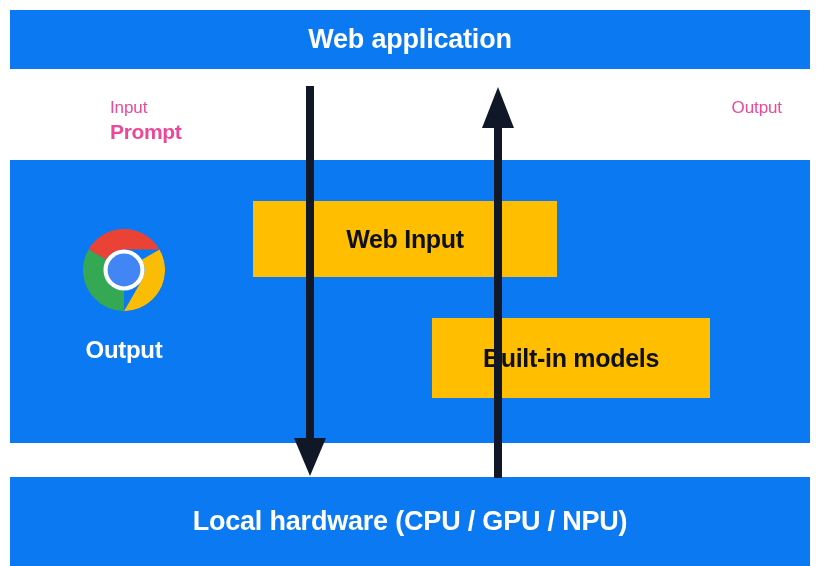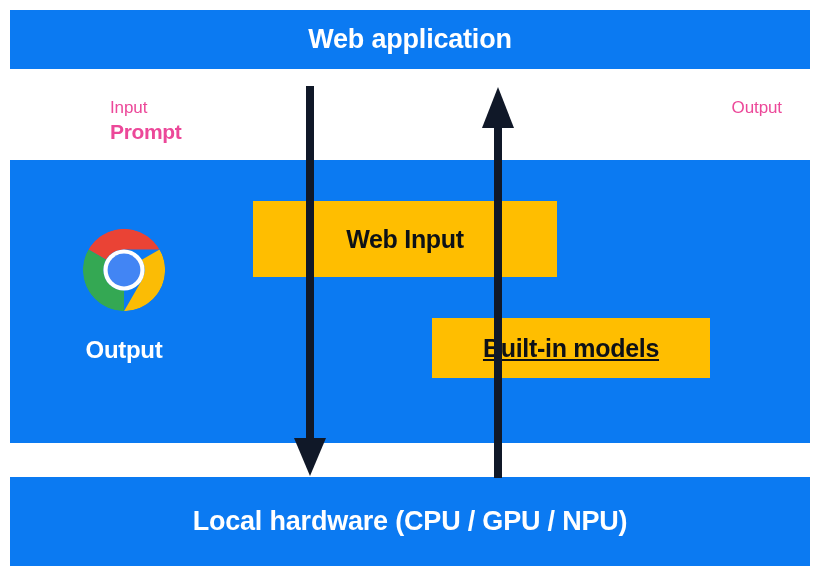--- a/index.html
+++ b/index.html
@@ -135,23 +135,22 @@
     top: 201px;
     width: 304px;
     height: 76px;
     font-size: 25px;
   }
 
   .ybox-builtin {
     left: 432px;
     top: 318px;
     width: 278px;
-    height: 60px;
+    height: 80px;
     font-size: 25px;
-    text-decoration: underline;
   }
 
   
   .browser-group {
     position: absolute;
     left: 44px;
     top: 228px;
     width: 160px;
     height: 150px;
   }

